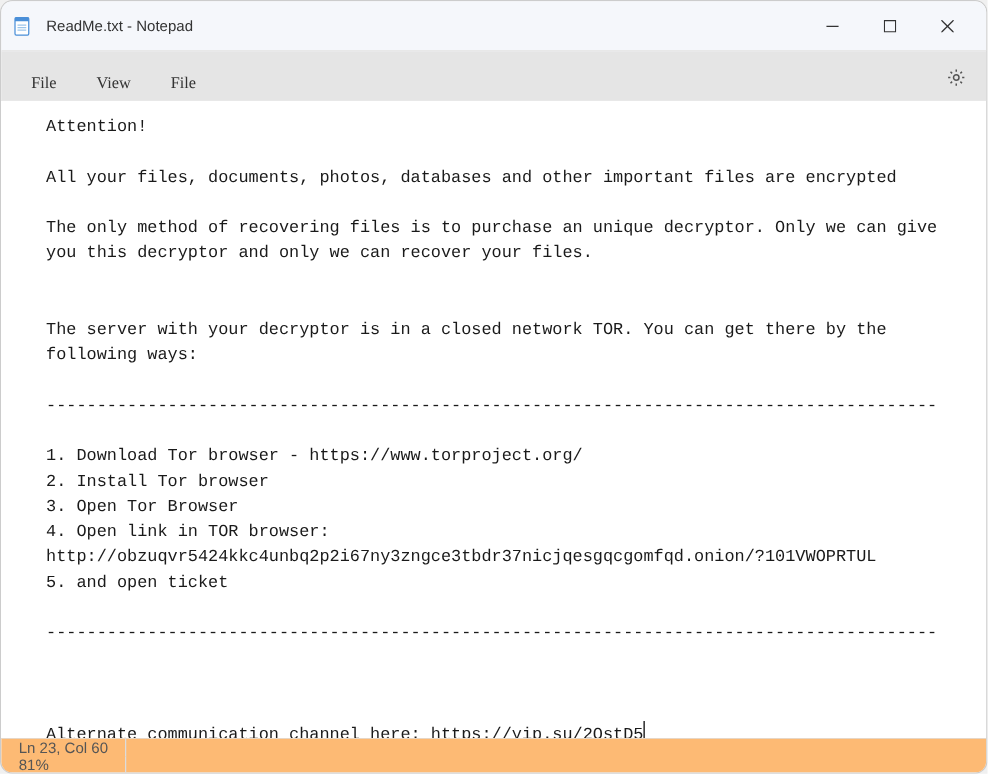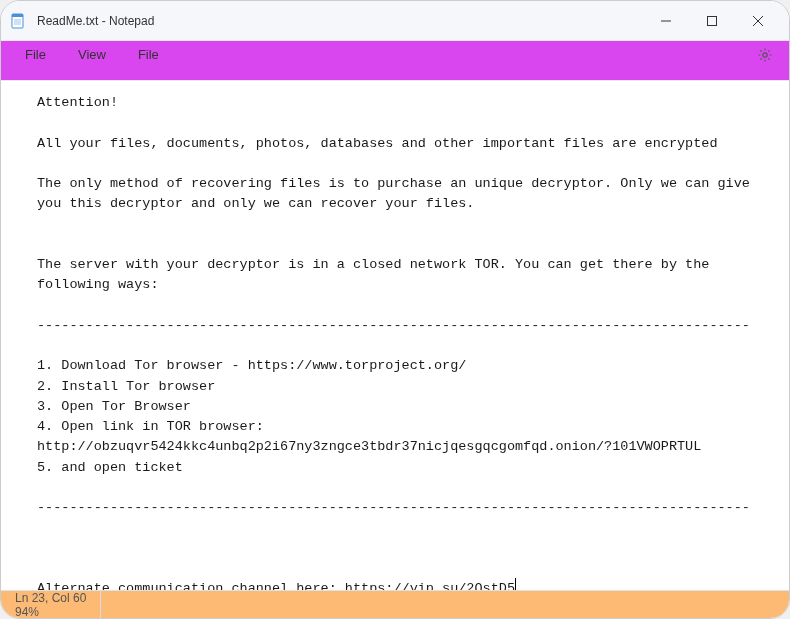--- a/index.html
+++ b/index.html
@@ -13,21 +13,21 @@
       width: 790px;
       height: 619px;
       overflow: hidden;
       position: relative;
     }
     .window {
       width: 790px;
       height: 619px;
       background: #ffffff;
       border: 1px solid #ccc;
-      border-radius: 20px;
+      border-radius: 10px;
       overflow: hidden;
       display: flex;
       flex-direction: column;
       position: relative;
     }
     .titlebar {
       height: 40px;
       background: #f5f7fb;
       display: flex;
       align-items: center;
@@ -58,25 +58,26 @@
     .win-btn {
       width: 46px;
       height: 32px;
       display: flex;
       align-items: center;
       justify-content: center;
       cursor: pointer;
     }
     .menubar {
       height: 40px;
-      background: #d946ef;
-      display: flex;
-      align-items: flex-start;
+      background: #e5e5e5;
+      display: flex;
+      align-items: flex-end;
       padding: 0 8px;
       border-bottom: 1px solid #e8e8e8;
+      font-family: Liberation Serif, serif;
     }
     .menu-items {
       display: flex;
       gap: 0;
       flex: 1;
     }
     .menu-item {
       padding: 6px 16px;
       font-size: 13px;
       color: #333;
@@ -236,17 +237,17 @@
 
 ----------------------------------------------------------------------------------------
 
 
 
 Alternate communication channel here: https://yip.su/2QstD5</span><span class="caret"></span></div>
 
 
   <div class="statusbar">
     <div class="status-cell first">Ln 23, Col 60</div>
-    <div class="status-cell zoom">94%</div>
+    <div class="status-cell zoom">81%</div>
     <div class="status-cell eol">Install (CRLF)</div>
   </div>
 
 </div>
 
 </body></html>

